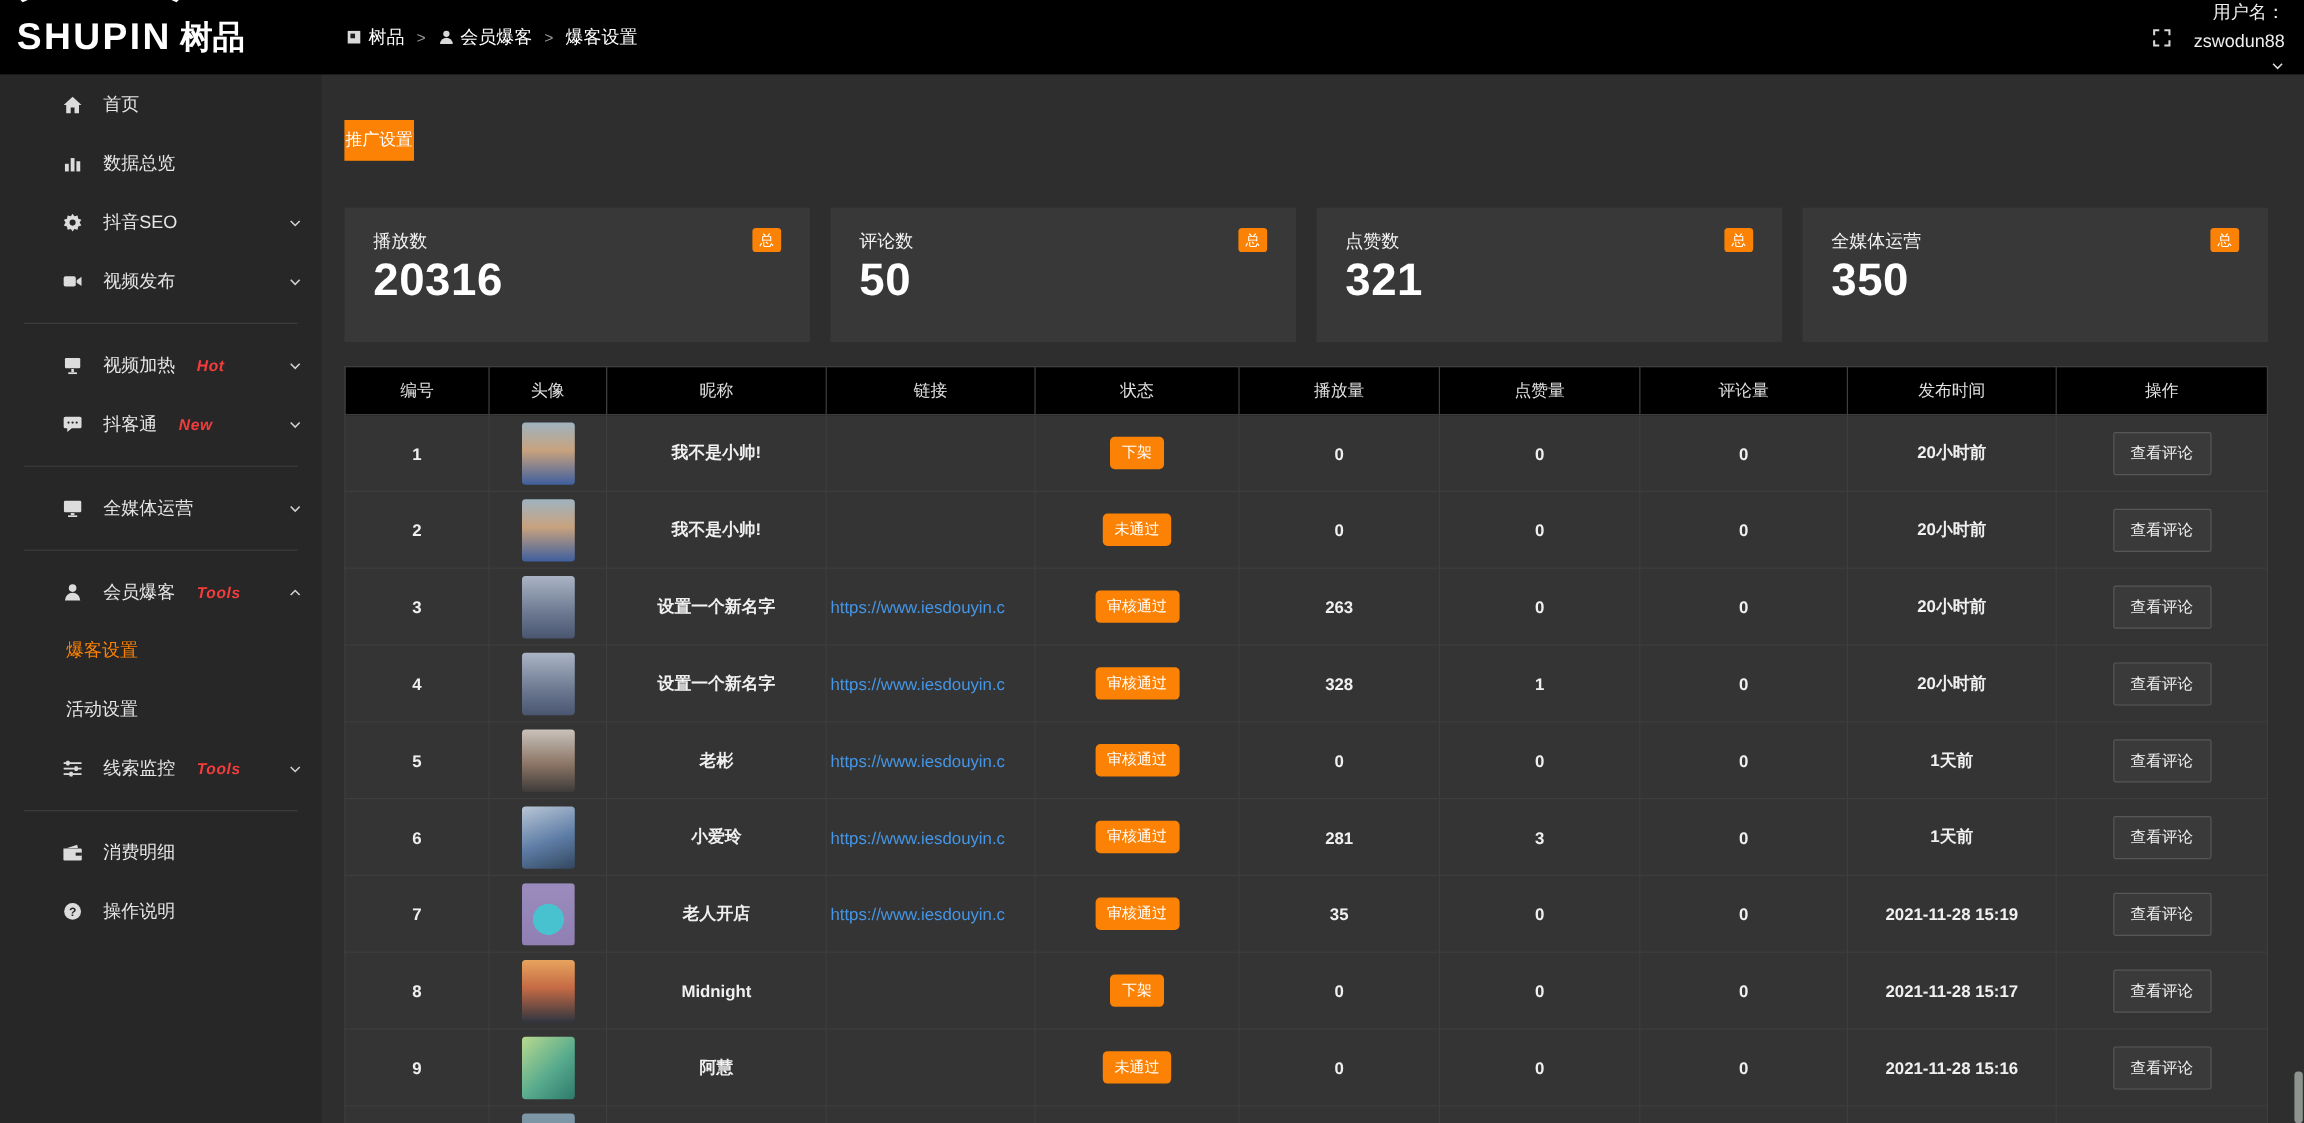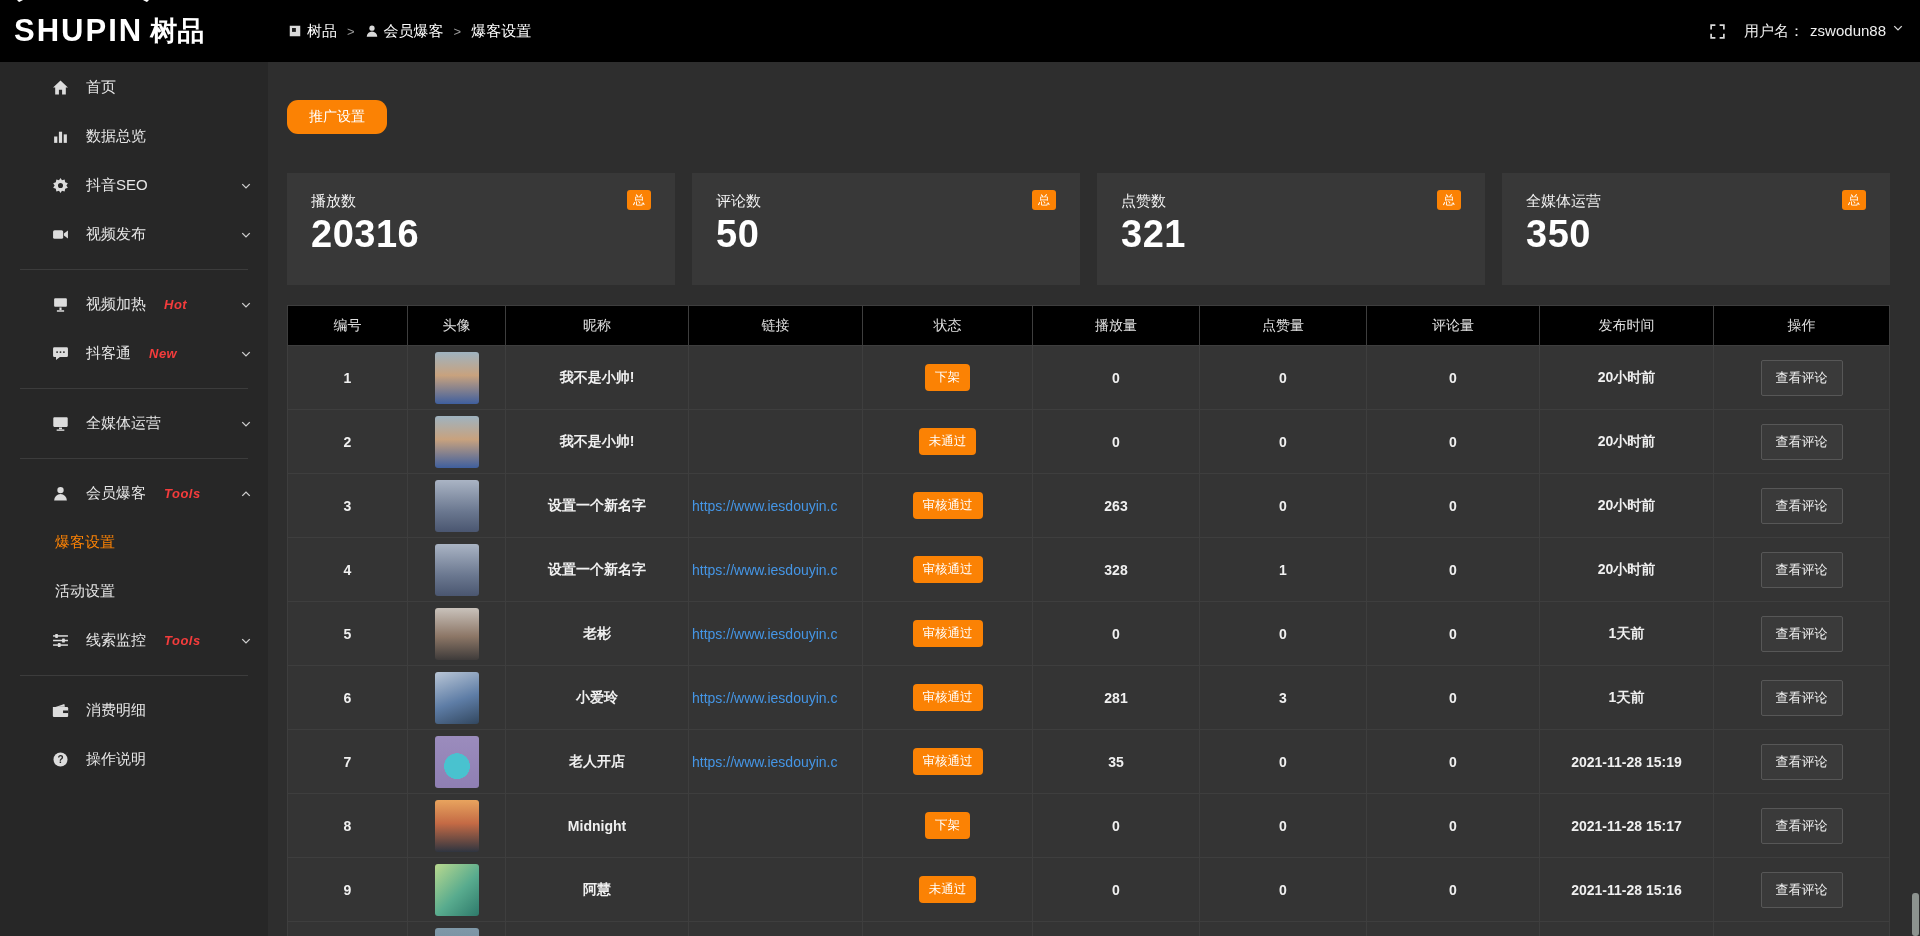--- a/index.html
+++ b/index.html
@@ -22,38 +22,38 @@
   .logo-en { font-size:31px; font-weight:800; letter-spacing:2px; color:#fff; }
   .logo-cn { font-size:27px; font-weight:700; color:#fff; margin-left:7px; }
   .breadcrumb { margin-left:20px; display:flex; align-items:center; font-size:15px; color:#fff; }
   .crumb { display:flex; align-items:center; gap:5px; cursor:pointer; }
   .crumb .icon { width:14px; height:14px; }
   .crumb-sep { color:#9a9a9a; font-size:13px; margin:0 10px; }
   .header-right { margin-left:auto; display:flex; align-items:center; gap:18px; padding-right:16px; font-size:15px; color:#efefef; }
   .icon { display:inline-flex; align-items:center; justify-content:center; color:#d9d9d9; }
   .icon svg { width:100%; height:100%; display:block; }
   .fs-icon { width:17px; height:17px; cursor:pointer; }
-  .user-menu { display:flex; align-items:flex-start; gap:6px; cursor:pointer; }
+  .user-menu { display:flex; align-items:flex-end; gap:6px; cursor:pointer;flex-direction:column; }
   .caret { width:12px; height:12px; }
   
   .sidebar { position:absolute; left:0; top:62px; bottom:0; width:268px; background:#272727; padding-top:1px; overflow:hidden; }
   .side-item { height:49px; display:flex; align-items:center; padding:0 16px 0 28px; cursor:pointer; font-size:15px; color:#e6e6e6;margin-left:24px; }
   .side-item .mi { width:17px; height:17px; margin-right:17px; flex:none; color:#dcdcdc; }
   .side-badge { font-style:italic; font-weight:700; font-size:13px; margin-left:18px; letter-spacing:.5px; }
   .badge-red { color:#f43c3c; }
   .badge-yellow { color:#f7b500; }
   .side-chevron { margin-left:auto; width:12px; height:12px; color:#cfcfcf; }
   .side-sub { height:49px; display:flex; align-items:center; padding-left:55px; font-size:15px; color:#e6e6e6; cursor:pointer; }
   .side-sub.active { color:#fb8204; }
   .side-divider { height:1px; background:#3c3c3c; margin:10px 20px; }
   
   .main { position:absolute; left:268px; top:62px; right:0; bottom:0; background:#2e2e2e; padding:38px 30px 0 19px; overflow:hidden; }
   .promo-btn {
-    display:inline-block; background:#fb8204; color:#fff; border:none; border-radius:11px;
-    font-size:14px; padding:8px 22px; cursor:pointer; margin-bottom:39px;
+    display:inline-block; background:#fb8204; color:#fff; border:none; border-radius:0;
+    font-size:14px; padding:8px 1px; cursor:pointer; margin-bottom:39px;
     font-family:inherit;
   }
   .cards { display:flex; gap:17px; margin-bottom:20px;align-items:center; }
   .card { flex:1; background:#383838; height:112px; position:relative; padding:19px 24px; }
   .card-label { font-size:15px; color:#f2f2f2; }
   .card-value { font-size:38px; font-weight:600; color:#fff; margin-top:2px; letter-spacing:.5px; }
   .card-badge {
     position:absolute; top:17px; right:24px; background:#fb8204; color:#fff;
     font-size:12px; line-height:1; padding:4px 6px; border-radius:3px;
   }

